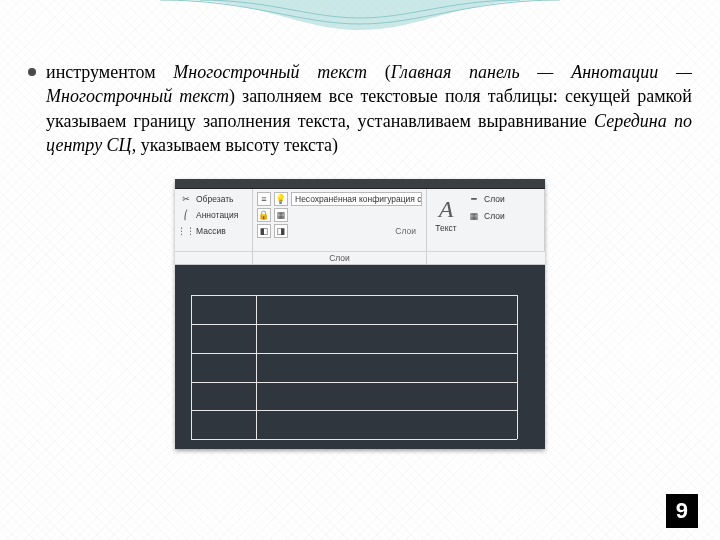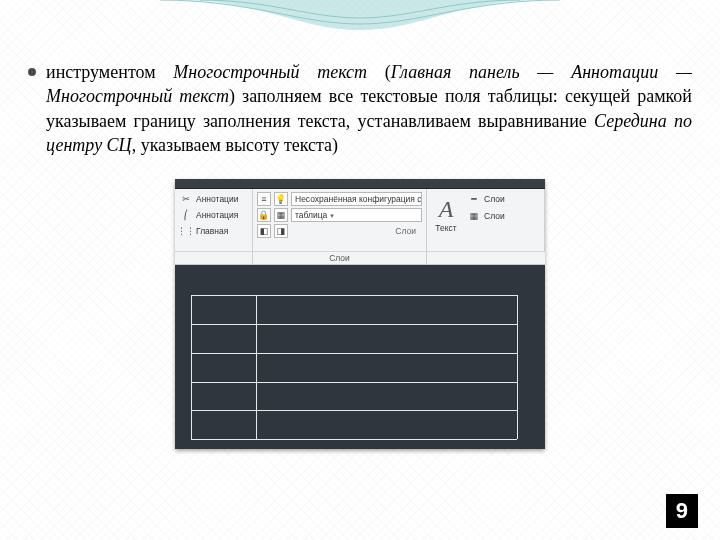--- a/index.html
+++ b/index.html
@@ -226,48 +226,44 @@
   </div>
 
   <div class="shot">
     <div class="ribbon">
       <div class="rib-titlebar"></div>
 
       <div class="rib-body">
         <div class="rib-group left">
           <div class="rib-row">
             <span class="ico flat">✂</span>
-            <span>Аннотации</span>
+            <span>Обрезать</span>
           </div>
           <div class="rib-row">
             <span class="ico flat">⎛</span>
             <span>Аннотация</span>
           </div>
           <div class="rib-row">
             <span class="ico flat">⋮⋮</span>
-            <span>Главная</span>
+            <span>Массив</span>
           </div>
         </div>
 
         <div class="rib-group mid">
           <div class="rib-row">
             <span class="ico">≡</span>
             <span class="ico">💡</span>
             <span class="combo" style="flex:1">
               <span>Несохранённая конфигурация сло</span>
 
             </span>
           </div>
           <div class="rib-row">
             <span class="ico">🔒</span>
             <span class="ico">▦</span>
-            <span class="combo" style="flex:1">
-              <span>таблица</span>
-              <span class="caret">▾</span>
-            </span>
           </div>
           <div class="rib-row">
             <span class="ico">◧</span>
             <span class="ico">◨</span>
             <span style="margin-left:auto;margin-right:6px;color:#666">Слои</span>
           </div>
         </div>
 
         <div class="rib-group right" style="flex-direction:row;gap:6px;align-items:flex-start">
           <div class="big-A">

